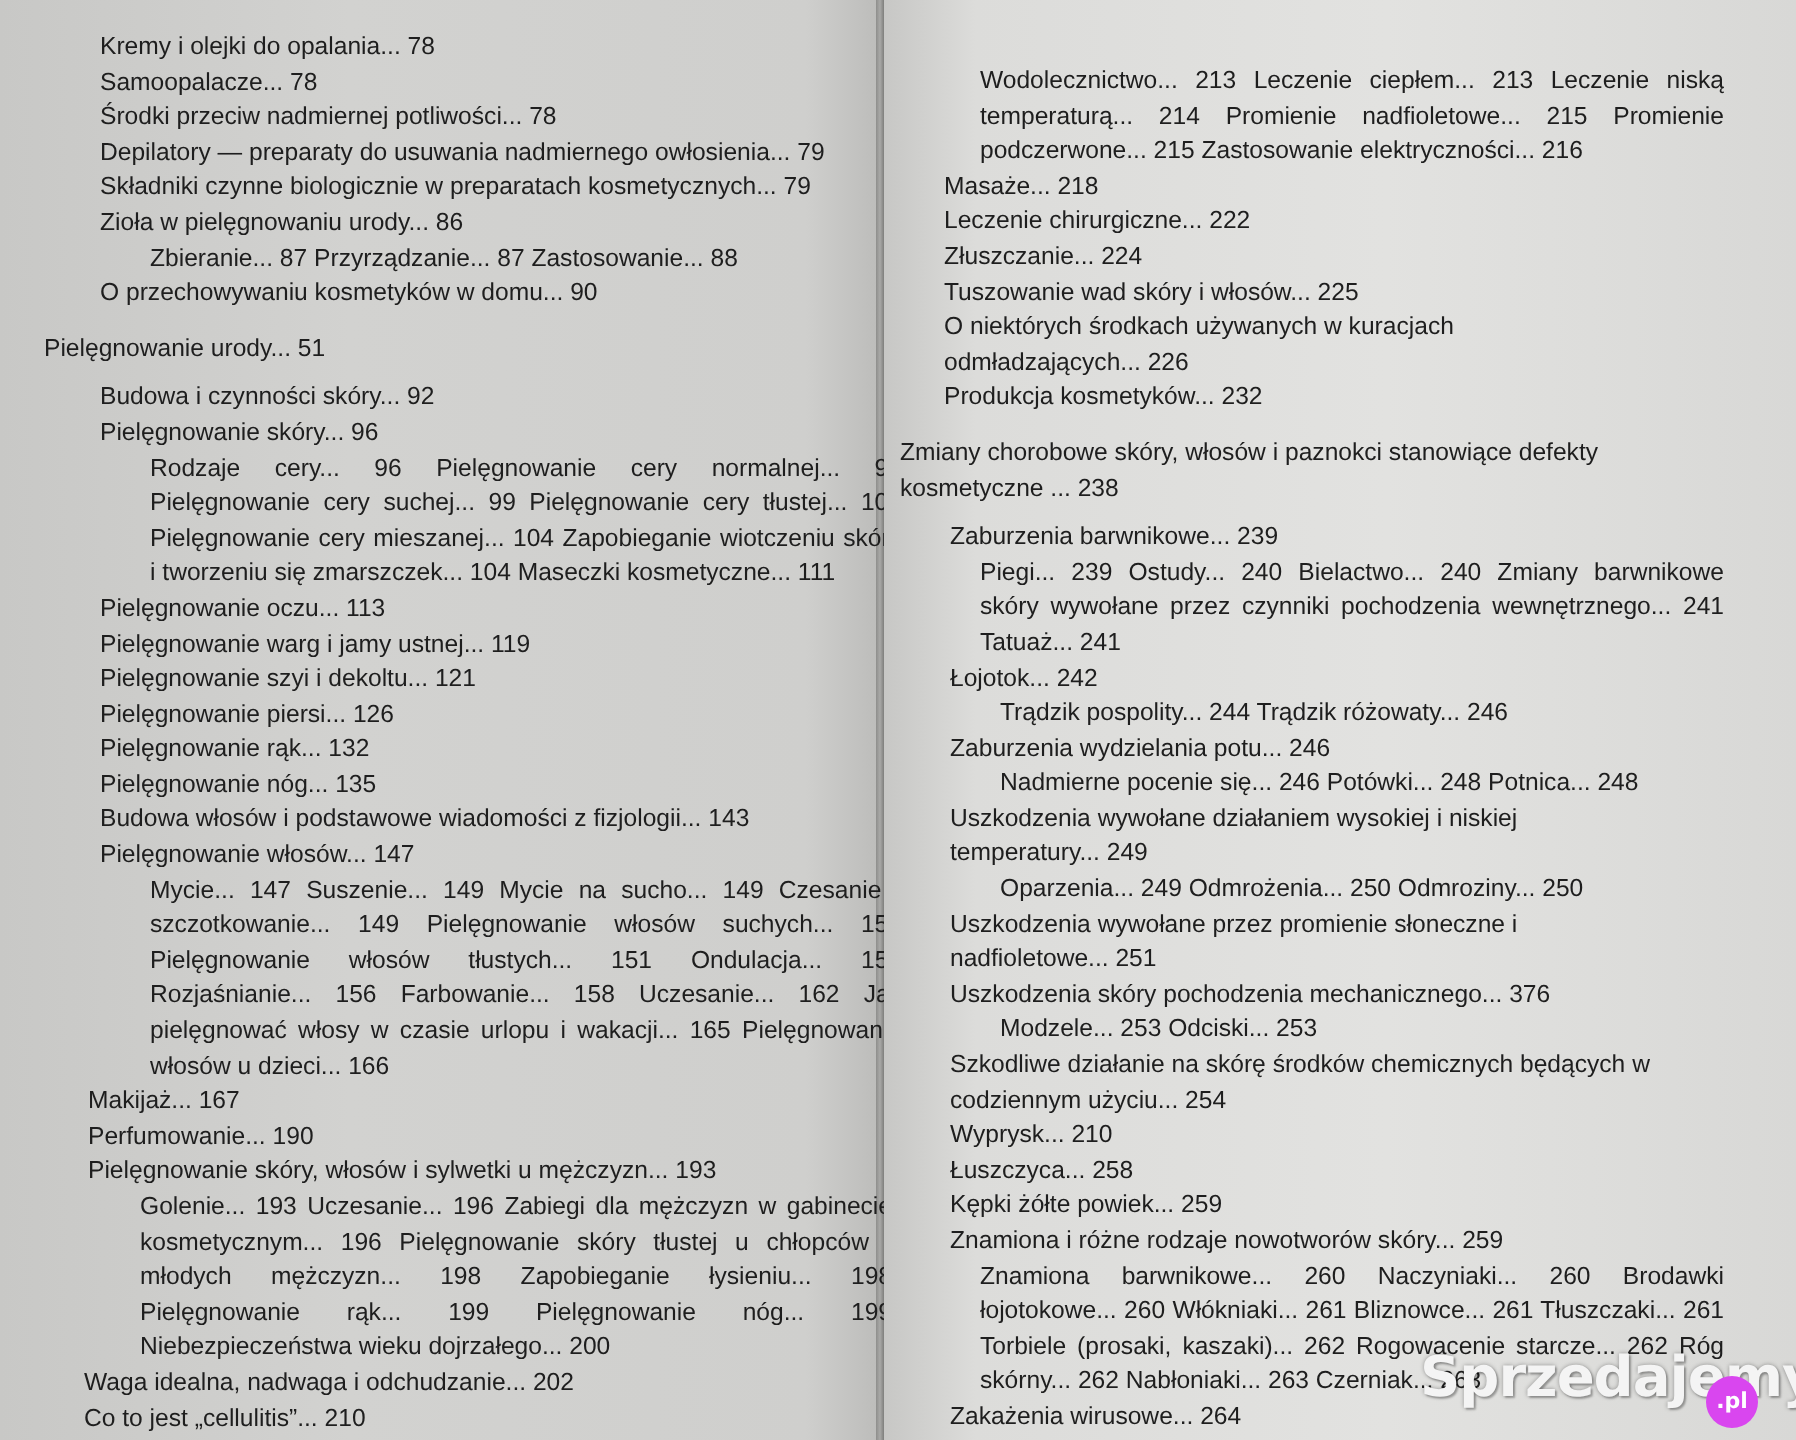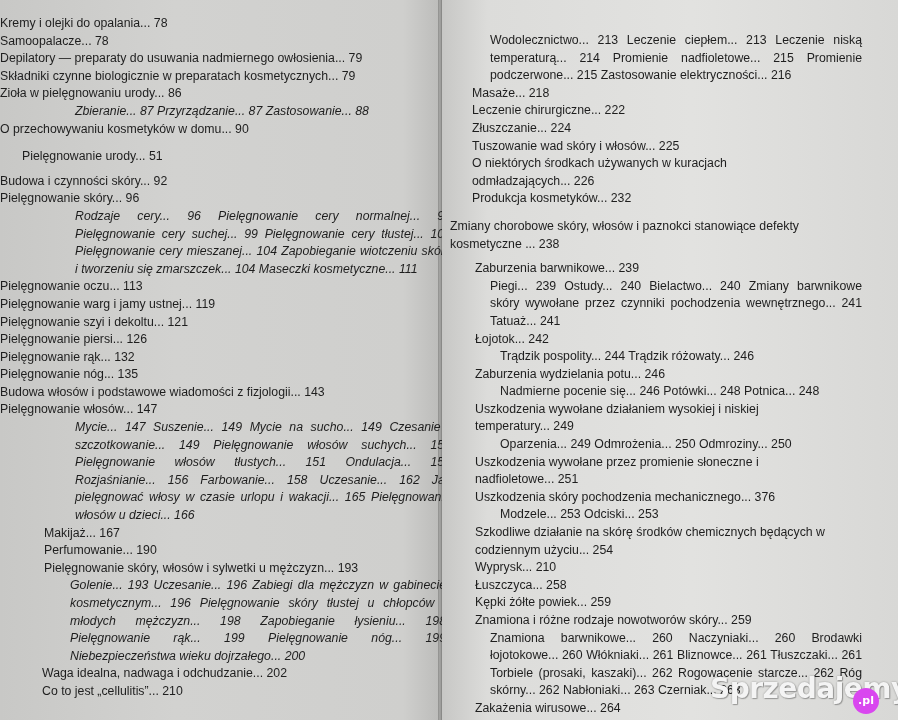--- a/index.html
+++ b/index.html
@@ -24,22 +24,22 @@
     background: linear-gradient(90deg, #8e8e8c, #a9a9a7, #7e7e7c);
   }
   .page-right {
     flex: 1;
     background: linear-gradient(90deg, #c7c7c5 0%, #dcdcda 10%, #e2e2e0 55%, #d8d8d6 100%);
     padding-top: 32px;
   }
   .entry { white-space: nowrap; }
   .block { white-space: normal; text-align: justify; text-align-last: left; }
   .l0 { margin-left: 22px; }
-  .l1 { }
-  .l2 { margin-left: 75px; font-style: italic; }
+  .l1 { margin-left: 50px; }
+  .l2 { margin-left: 75px; }
   .page-left .l2.block { width: 376px; }
   .page-left .l1 { }
   .gap-top { margin-top: 10px; }
   .gap-bot { margin-bottom: 7px; }
 
   .r0 { margin-left: 8px; }
   .r1 { margin-left: 33px; }
   .r2 { margin-left: 58px; }
   .page-right .r2.block { width: 372px; margin-left: 48px; }
   .page-right .r1.wrap { width: 330px; white-space: normal; }
@@ -61,20 +61,21 @@
     line-height: 26px; text-align: center;
   }
 </style>
 </head>
 <body>
 
 <div class="spread">
   <div class="page page-left">
     <div class="entry l1">Kremy i olejki do opalania... 78</div>
     <div class="entry l1">Samoopalacze... 78</div>
+    <div class="entry l1">Środki przeciw nadmiernej potliwości... 78</div>
     <div class="entry l1">Depilatory — preparaty do usuwania nadmiernego owłosienia... 79</div>
     <div class="entry l1">Składniki czynne biologicznie w preparatach kosmetycznych... 79</div>
     <div class="entry l1">Zioła w pielęgnowaniu urody... 86</div>
     <div class="entry l2">Zbieranie... 87 Przyrządzanie... 87 Zastosowanie... 88</div>
     <div class="entry l1">O przechowywaniu kosmetyków w domu... 90</div>
     <div class="entry l0 gap-top gap-bot">Pielęgnowanie urody... 51</div>
     <div class="entry l1">Budowa i czynności skóry... 92</div>
     <div class="entry l1">Pielęgnowanie skóry... 96</div>
     <div class="l2 block">Rodzaje cery... 96 Pielęgnowanie cery normalnej... 97 Pielęgnowanie cery suchej... 99 Pielęgnowanie cery tłustej... 101 Pielęgnowanie cery mieszanej... 104 Zapobieganie wiotczeniu skóry i tworzeniu się zmarszczek... 104 Maseczki kosmetyczne... 111</div>
     <div class="entry l1">Pielęgnowanie oczu... 113</div>

